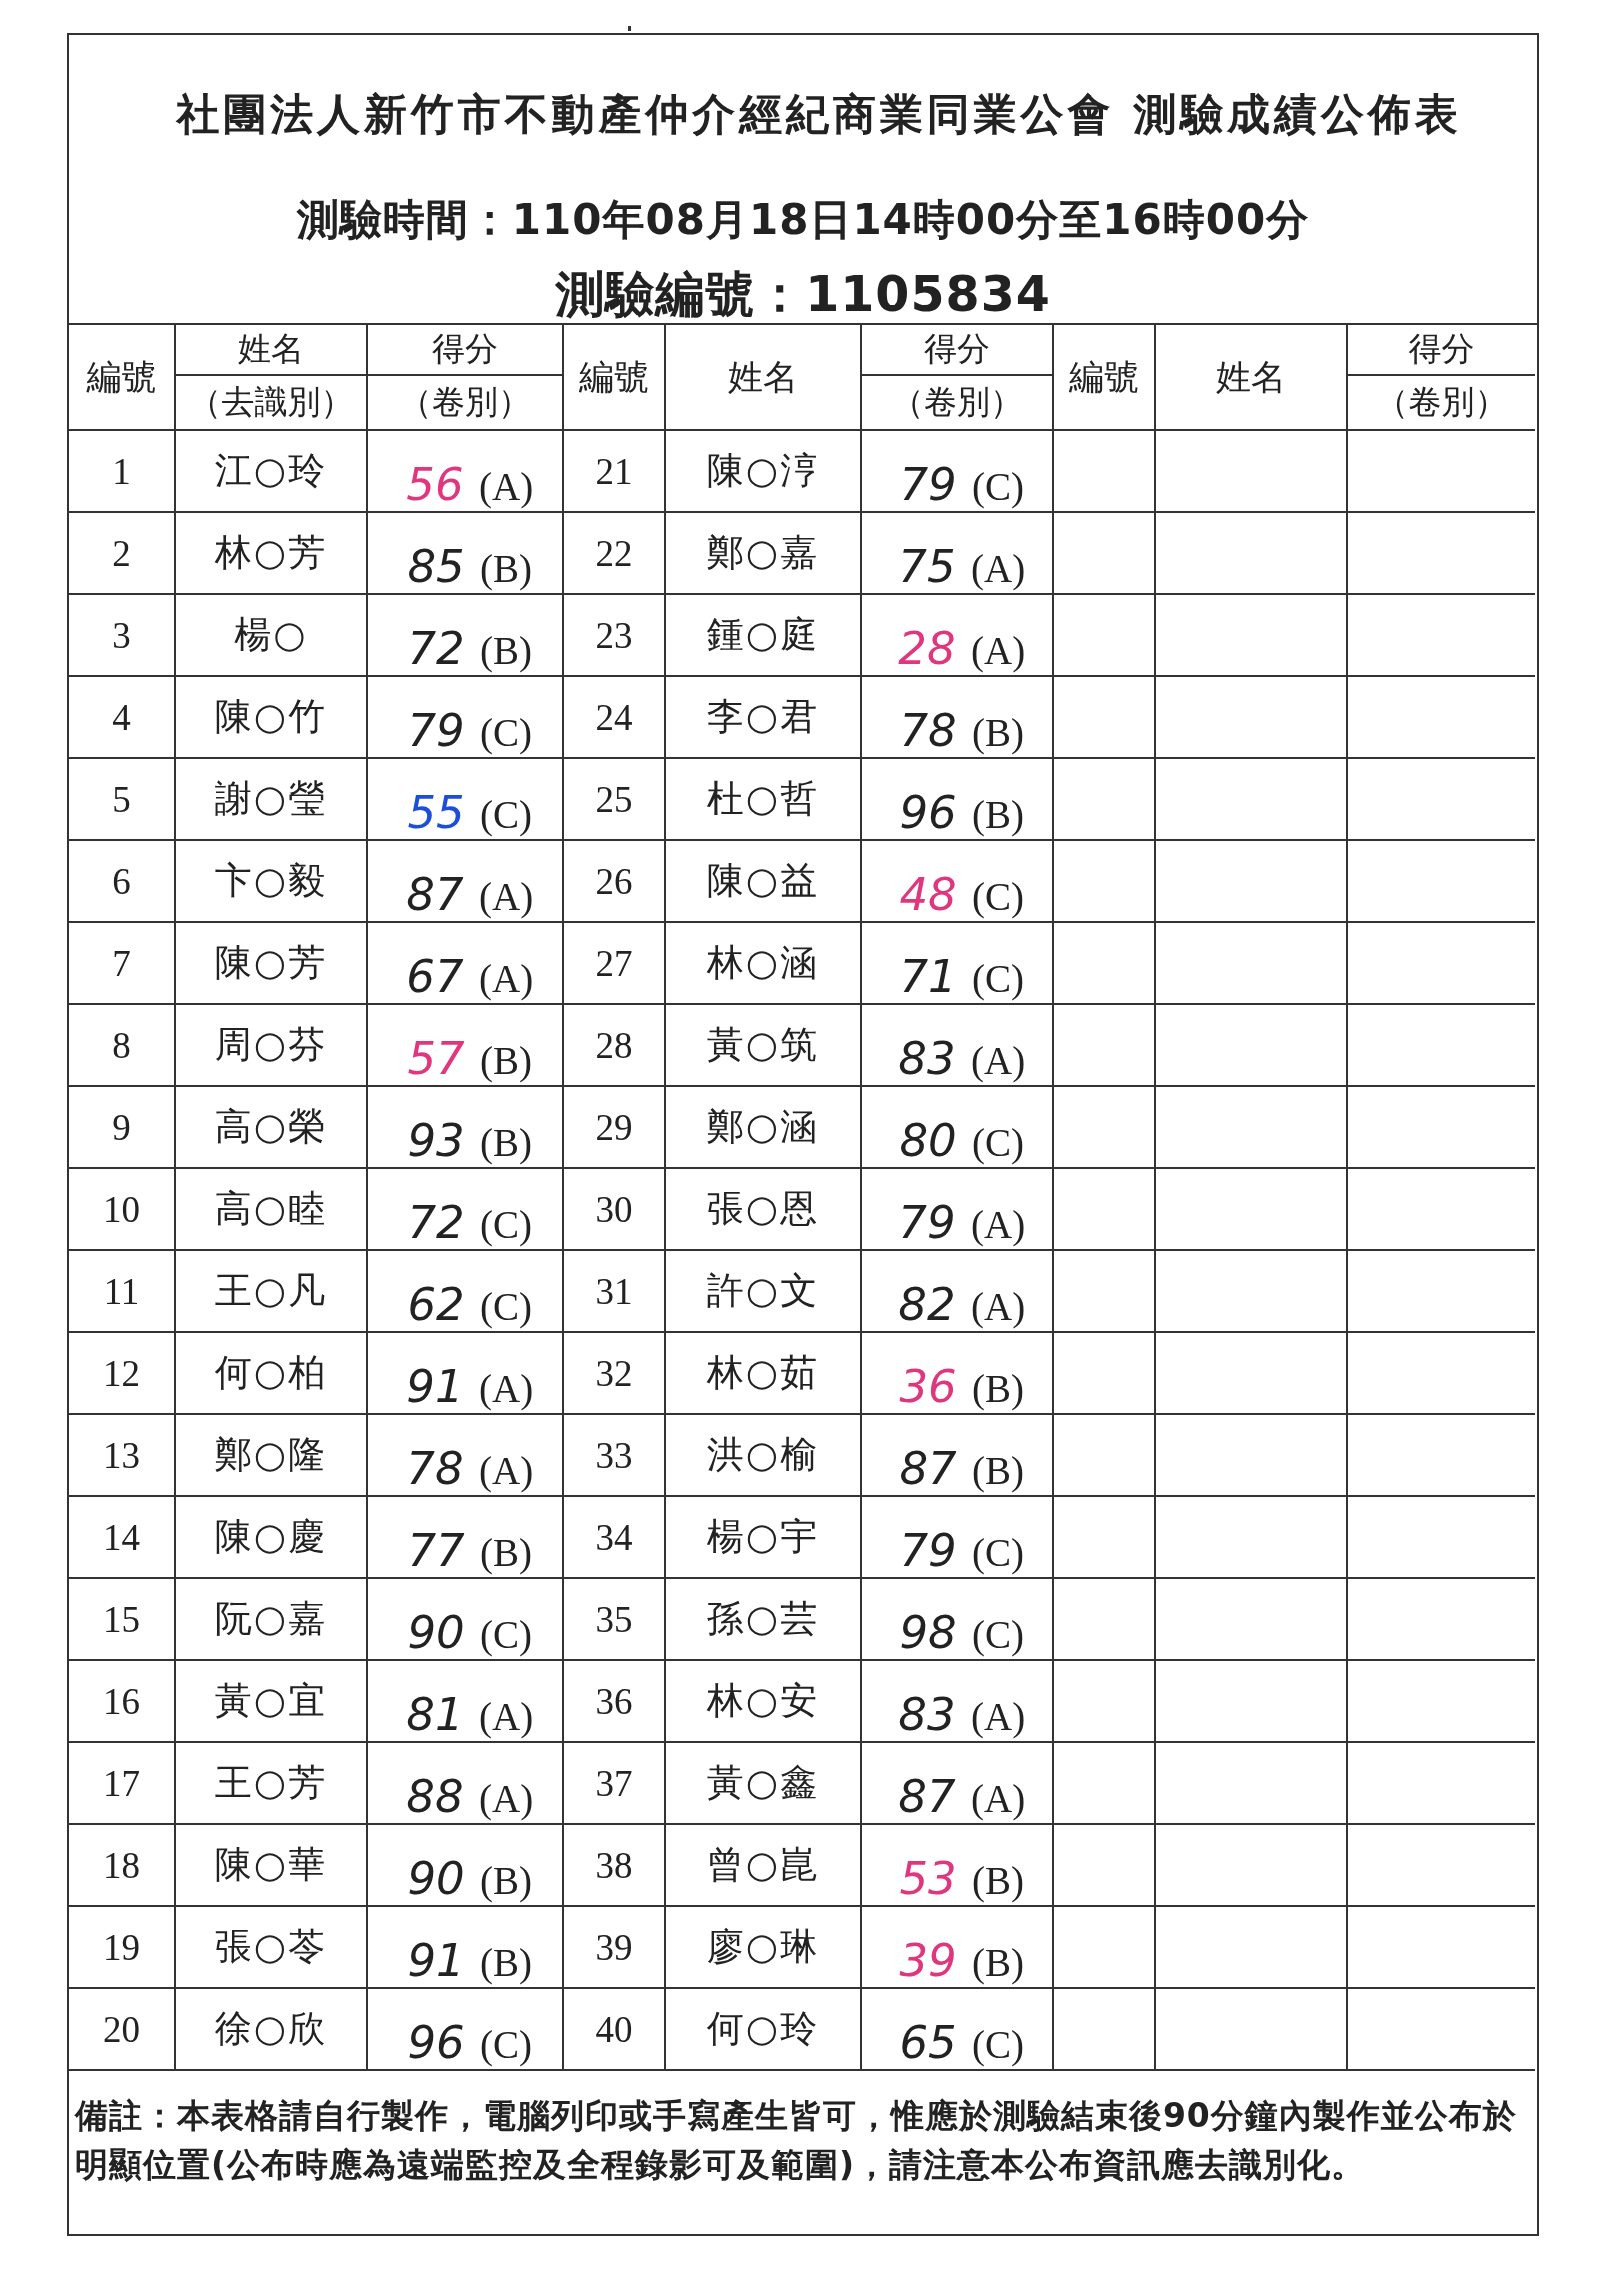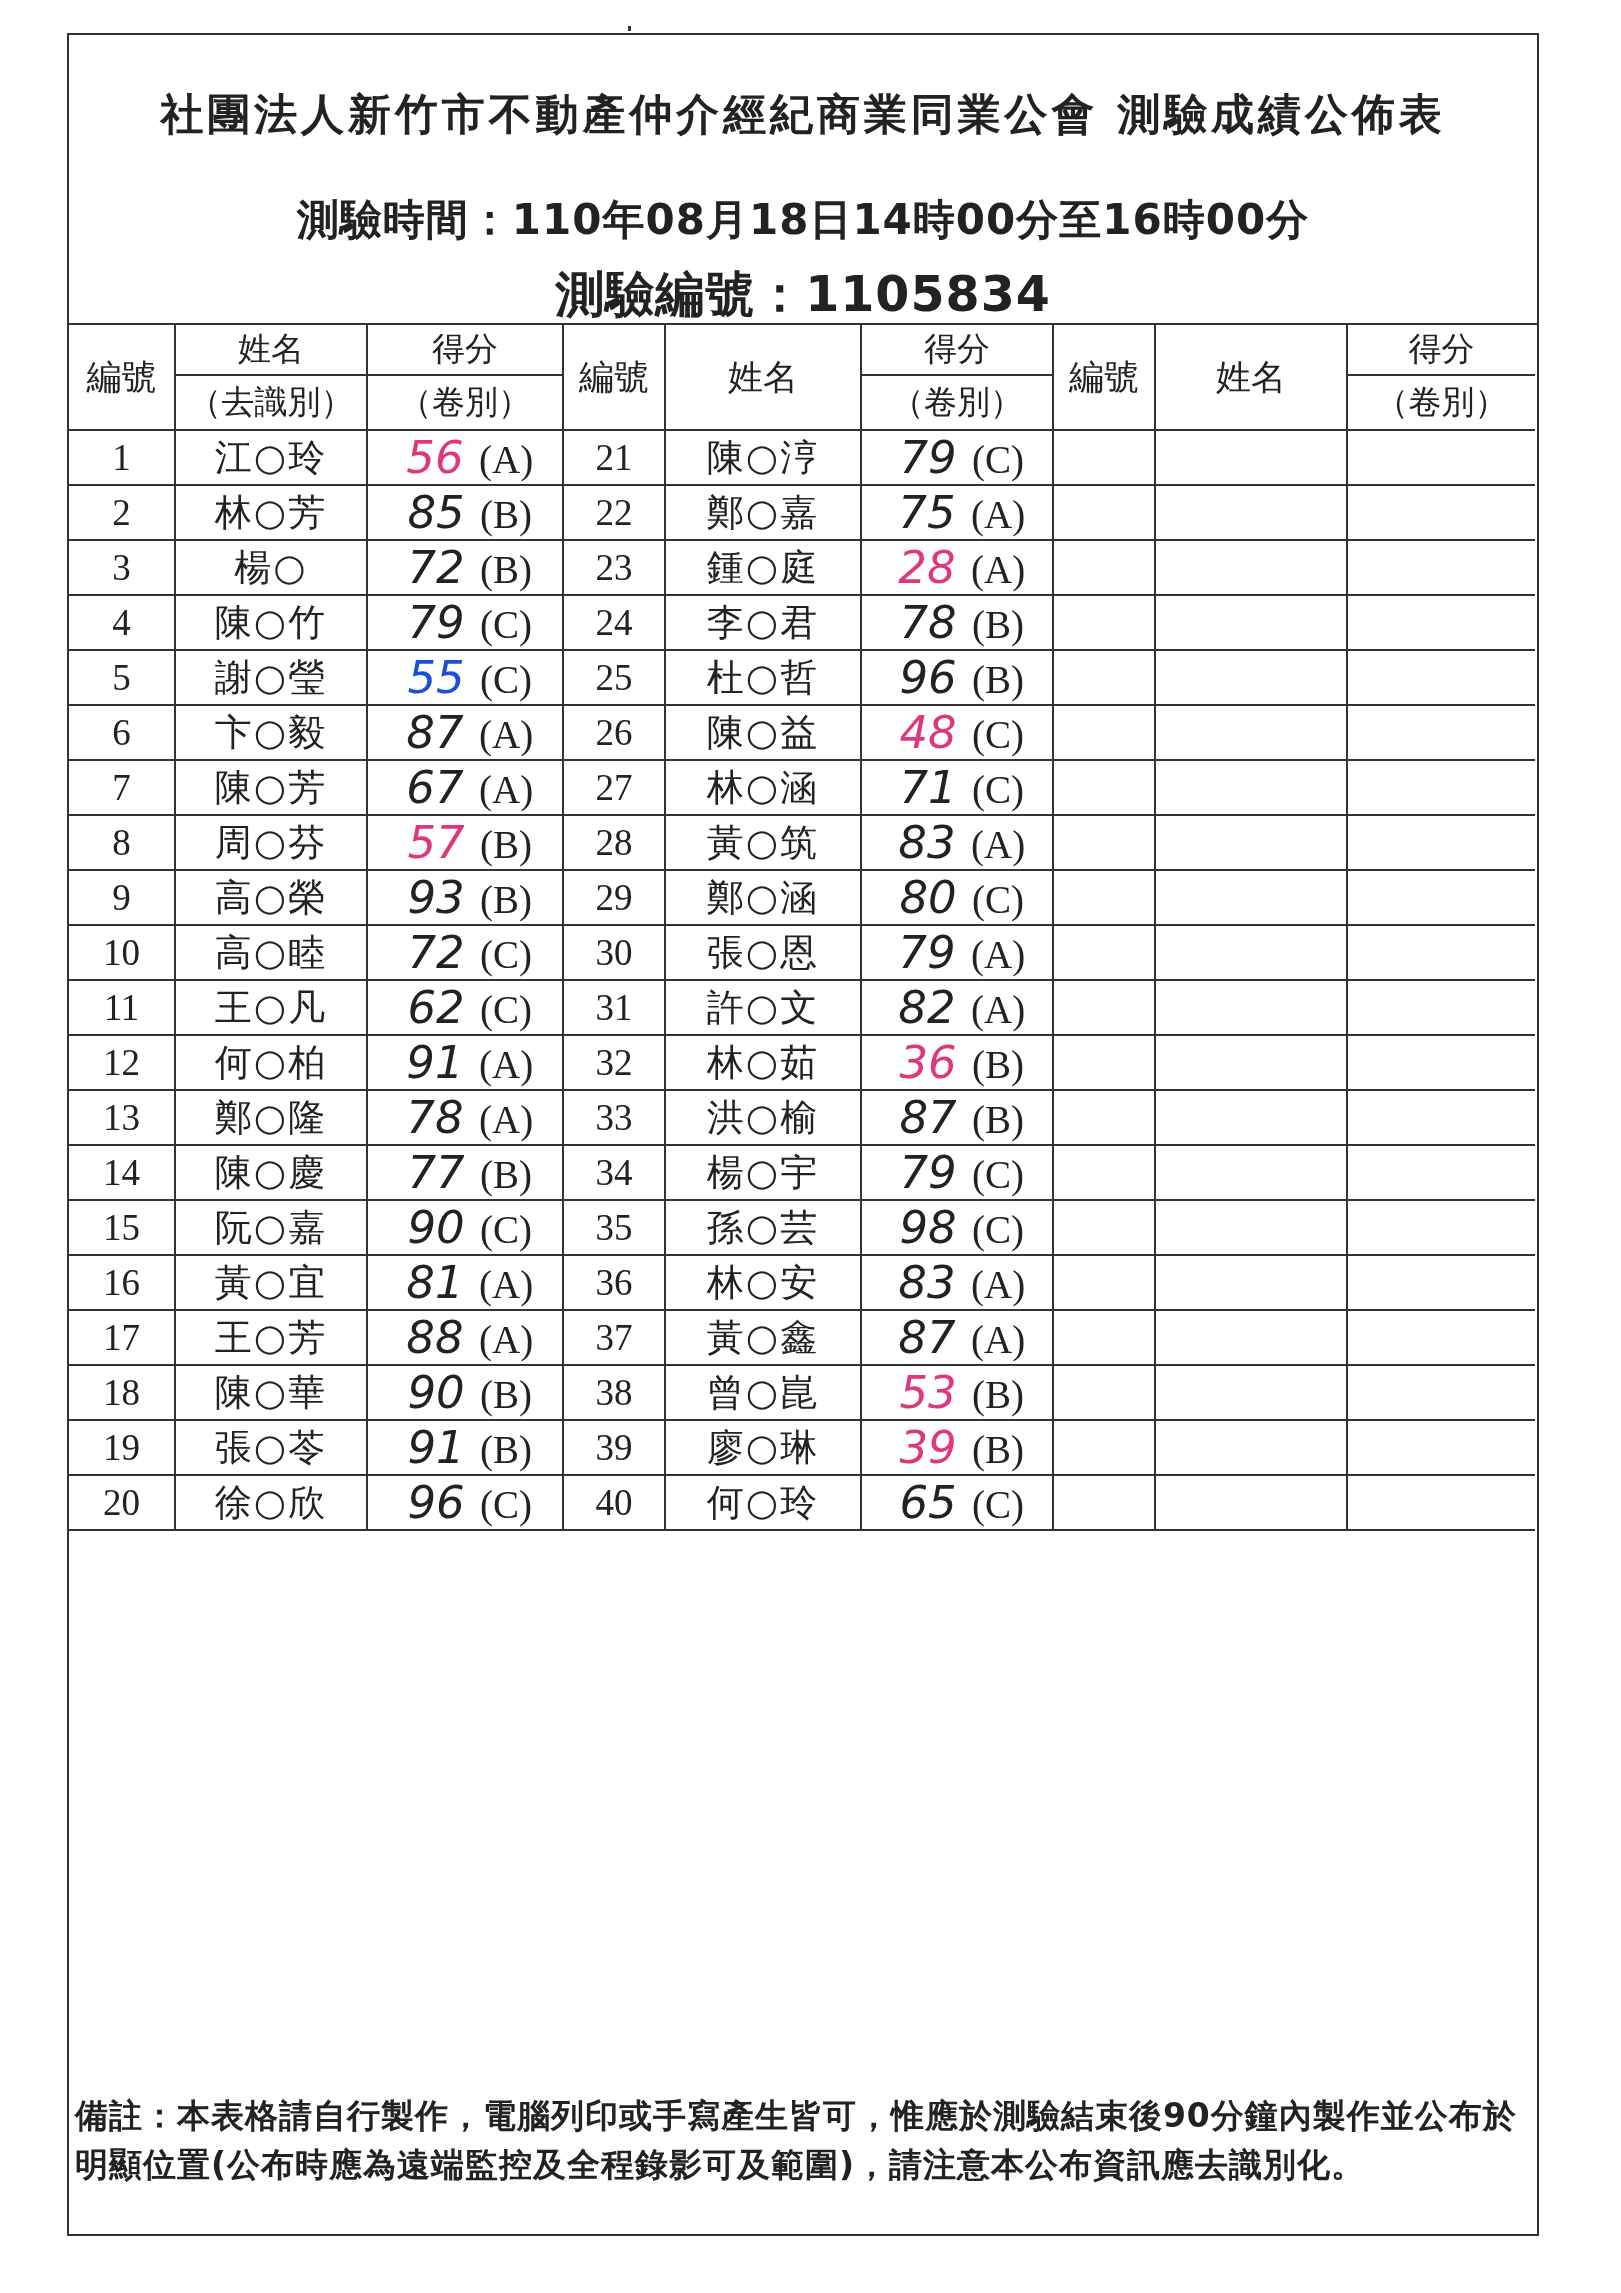--- a/index.html
+++ b/index.html
@@ -1,35 +1,35 @@
 <!DOCTYPE html>
 <html><head>
 <meta charset="utf-8">
 <style>
   html, body { margin:0; padding:0; background:#ffffff; }
   body { width:1621px; height:2294px; position:relative; font-family:"DejaVu Serif","Liberation Serif",serif; color:#222; }
   .sheet { position:absolute; left:67px; top:33px; width:1472px; height:2203px; border:2.9px solid #333; box-sizing:border-box; }
   .top-dot { position:absolute; left:628px; top:25.5px; width:2.9px; height:5.9px; background:#333; }
   .header { position:absolute; left:0; top:0; width:100%; height:290px; border-bottom:2.9px solid #333; box-sizing:border-box; }
-  .title { position:absolute; top:51px; left:0; width:100%; text-align:center; font-size:43px; letter-spacing:3.9px; font-family:"DejaVu Sans","Liberation Sans",sans-serif; font-weight:bold; }
+  .title { position:absolute; top:51px; left:16px; width:100%; text-align:center; font-size:43px; letter-spacing:3.9px; font-family:"DejaVu Sans","Liberation Sans",sans-serif; font-weight:bold; }
   .time { position:absolute; top:157px; left:0; width:100%; text-align:center; font-size:42px; font-weight:bold; letter-spacing:1px; font-family:"DejaVu Sans","Liberation Sans",sans-serif; }
   .code { position:absolute; top:227px; left:0; width:100%; text-align:center; font-size:49px; font-weight:bold; letter-spacing:1px; font-family:"DejaVu Sans","Liberation Sans",sans-serif; }
   table.grid { position:absolute; left:0; top:290px; border-collapse:collapse; table-layout:fixed; width:1466px; }
   table.grid td, table.grid th { border:2.9px solid #333; padding:0; text-align:center; vertical-align:middle; font-weight:normal; }
   table.grid tr:first-child th { border-top:none; }
   table.grid th:first-child, table.grid td:first-child { border-left:none; }
   table.grid th:last-child, table.grid td:last-child { border-right:none; }
   .h-top { height:49px; font-size:33px; }
   .h-bot { height:53px; font-size:33px; }
   .h-full { font-size:35px; }
   tr.row td { height:52px; font-size:37px; }
   .num { font-family:"Liberation Serif","DejaVu Serif",serif; font-size:39px; }
   .name { font-size:35px; letter-spacing:2px; }
   .score-cell { position:relative; text-align:right; }
-  .score { font-family:"DejaVu Sans","Liberation Sans",sans-serif; font-size:45px; font-style:italic; display:inline-block; width:88px; text-align:center; font-weight:300; }
+  .score { font-family:"DejaVu Sans","Liberation Sans",sans-serif; font-size:45px; font-style:italic; display:inline-block; width:88px; text-align:center; font-weight:300;margin-top:27px; }
   .score.fail { color:#e0367e; }
   .paper { font-family:"Liberation Serif","DejaVu Serif",serif; font-size:39px; margin-right:5.9px; }
   .note { position:absolute; left:0; top:2050px; width:100%; height:147px; padding:5.9px 3.9px 0 5.9px; box-sizing:border-box; font-size:33px; line-height:49px; font-family:"DejaVu Sans","Liberation Sans",sans-serif; font-weight:bold; letter-spacing:1px; }
 </style>
 </head>
 <body>
 
 <div class="top-dot"></div>
 
 <div class="sheet">

